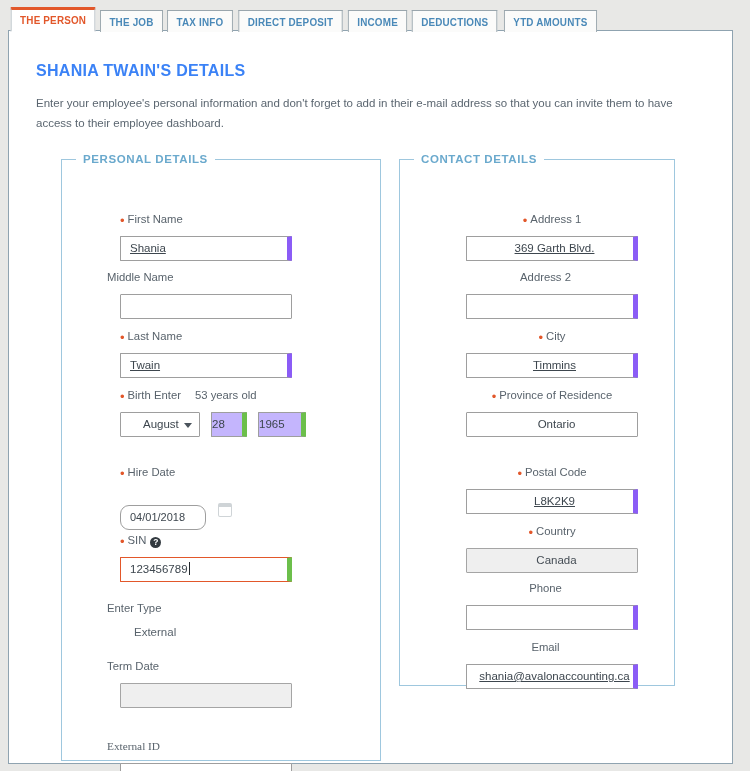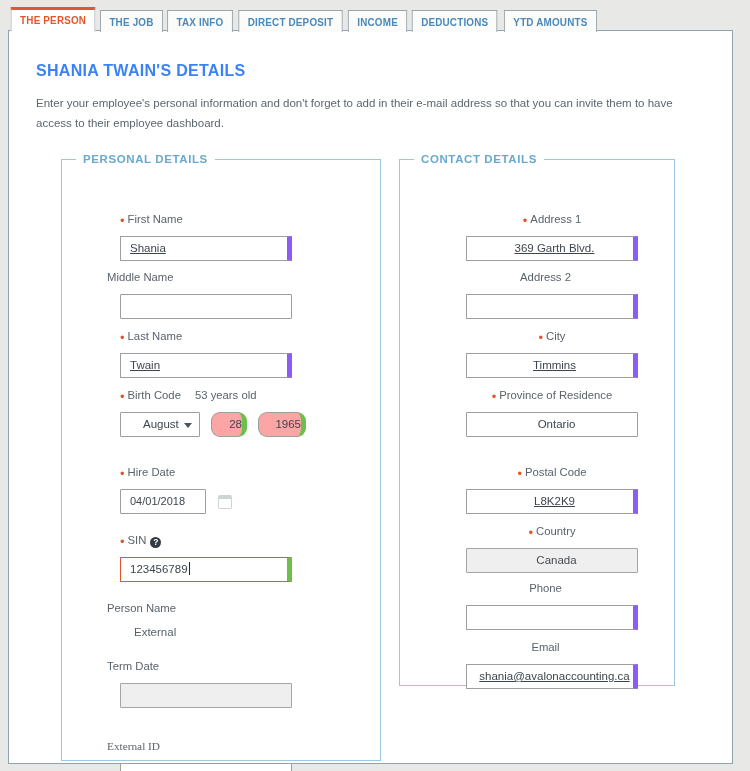--- a/index.html
+++ b/index.html
@@ -203,26 +203,26 @@
     width: 0; height: 0;
     border-left: 4px solid transparent;
     border-right: 4px solid transparent;
     border-top: 5px solid #4b545c;
   }
   .daybox, .yearbox {
     box-sizing: border-box;
     height: 25px;
     border: 1px solid #9e9e9e;
     border-right: 5px solid #6cbf4b;
-    background: #fca5a5;
+    background: #c4b5fd;
     font-size: 11.5px;
     color: #3d464e;
     line-height: 23px;
-    text-align: right;
-    border-radius: 9px;
+    text-align: left;
+    border-radius: 1px;
   }
   .daybox  { width: 36px; margin-left: 11px; }
   .yearbox { width: 48px; margin-left: 11px; }
 
   .hirewrap { display: flex; align-items: center; margin-top: 7px; }
   .cal-icon {
     width: 14px; height: 14px;
     margin-left: 12px;
     border: 1.6px solid #cfd4d7;
     border-top: 4px solid #cfd4d7;
@@ -271,43 +271,43 @@
         <span class="flabel noreq">Middle Name</span>
         <div class="inp w-left"></div>
       </div>
 
       <div class="field" style="top:165px;">
         <span class="flabel"><span class="req">•</span><span>Last Name</span></span>
         <div class="inp w-left valid">Twain</div>
       </div>
 
       <div class="field" style="top:224px;">
-        <span class="flabel"><span class="req">•</span><span>Birth Code</span><span class="sub-note">53 years old</span></span>
+        <span class="flabel"><span class="req">•</span><span>Birth Enter</span><span class="sub-note">53 years old</span></span>
         <div class="datewrap">
           <div class="sel"><span>August</span><span class="arrow"></span></div>
           <div class="daybox">28</div>
           <div class="yearbox">1965</div>
         </div>
       </div>
 
       <div class="field" style="top:301px;">
         <span class="flabel"><span class="req">•</span><span>Hire Date</span></span>
         <div class="hirewrap">
-          <div class="inp w-hire" style="margin-top:0;">04/01/2018</div>
+          <div class="inp w-hire" style="margin-top:16px;border-radius:9px;">04/01/2018</div>
           <div class="cal-icon"></div>
         </div>
       </div>
 
       <div class="field" style="top:369px;">
         <span class="flabel"><span class="req">•</span><span>SIN</span><span class="help-icon">?</span></span>
         <div class="inp w-left focused"><span>123456789</span><span class="caret"></span></div>
       </div>
 
       <div class="field" style="top:437px;">
-        <span class="flabel noreq">Person Name</span>
+        <span class="flabel noreq">Enter Type</span>
         <span class="static-val">External</span>
       </div>
 
       <div class="field" style="top:495px;">
         <span class="flabel noreq">Term Date</span>
         <div class="inp w-left disabled"></div>
       </div>
 
       <div class="field" style="top:575px;font-family:Liberation Serif, serif;">
         <span class="flabel noreq">External ID</span>

